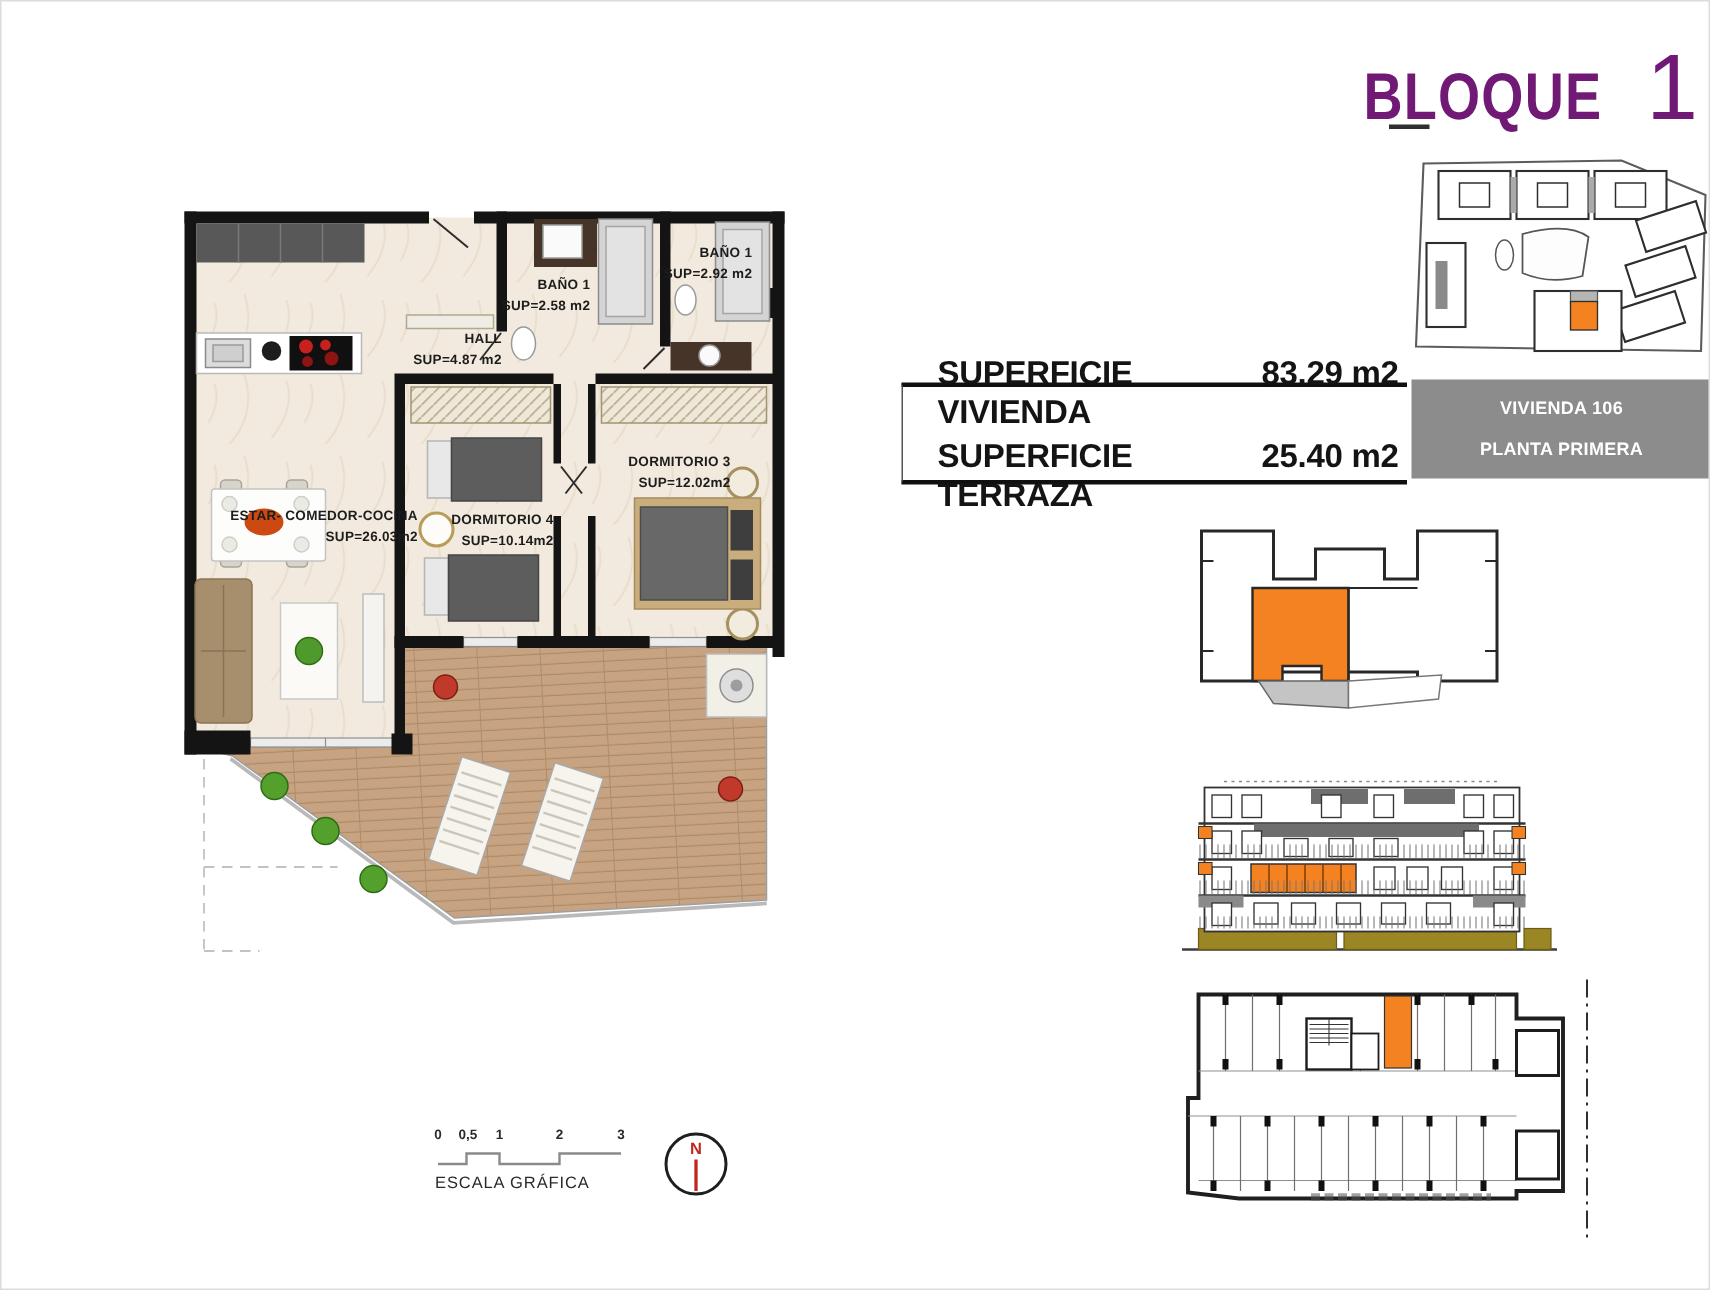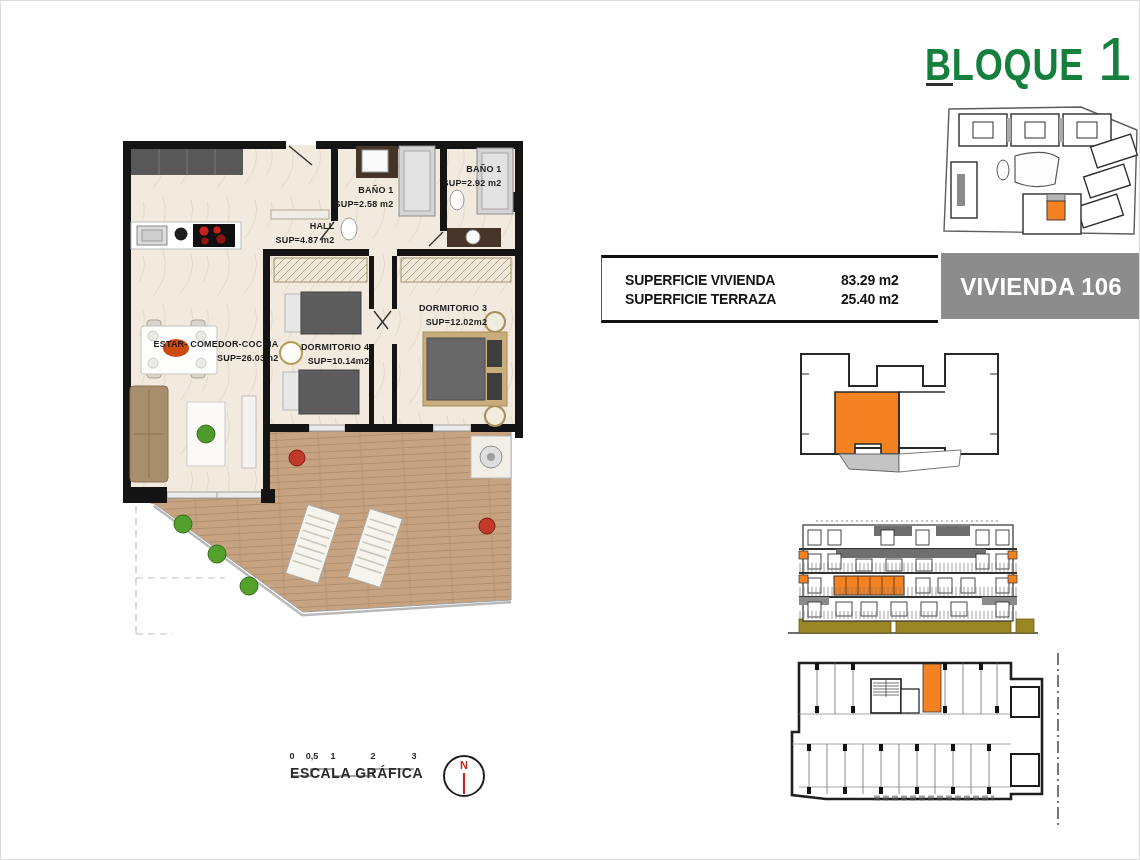--- a/index.html
+++ b/index.html
@@ -13,45 +13,45 @@
 
   
   .plan-label{
     position:absolute;transform:translate(-50%,-50%);
     text-align:right;font-size:9px;font-weight:700;color:#1c1c1c;
     line-height:1.5;white-space:nowrap;letter-spacing:.2px;
   }
 
   
   .title{
-    position:absolute;top:22px;right:7px;display:flex;align-items:baseline;gap:13px;
-    color:#15803d;
+    position:absolute;top:22px;right:7px;display:flex;align-items:baseline;gap:29px;
+    color:#701a75;
   }
   .t-block{font-size:44px;font-weight:700;letter-spacing:1px;transform:scaleX(.82);transform-origin:100% 100%;}
   .t-num{font-size:62px;font-weight:500;}
   .title-underline{position:absolute;left:925px;top:82px;width:27px;height:3px;background:#2f2f2f;}
 
   
   .info-white{
     position:absolute;left:600px;top:254px;width:336px;height:62px;
     border-top:3px solid #101010;border-bottom:3px solid #101010;border-left:1px solid #555;
     background:#fff;display:flex;flex-direction:column;justify-content:center;gap:3px;
   }
-  .info-row{display:flex;padding-left:23px;font-size:14px;font-weight:700;color:#141414;letter-spacing:-.2px;}
+  .info-row{display:flex;padding-left:23px;font-size:22px;font-weight:700;color:#141414;letter-spacing:-.2px;}
   .info-row .lbl{width:216px;}
   .info-gray{
     position:absolute;left:940px;top:252px;width:200px;height:66px;background:#8c8c8c;
-    color:#fff;font-size:24px;font-weight:700;text-align:center;
+    color:#fff;font-size:12px;font-weight:700;text-align:center;
     display:flex;flex-direction:column;justify-content:center;line-height:27px;letter-spacing:.2px;
   }
 
   
   .scalebar{position:absolute;left:280px;top:750px;width:170px;height:50px;}
   .scalebar .tick{position:absolute;top:0;transform:translateX(-50%);font-size:9px;font-weight:700;color:#2a2a2a;}
-  .scalelabel{position:absolute;left:9px;top:14px;font-size:14px;font-weight:700;color:#2a2a2a;letter-spacing:.6px;}
+  .scalelabel{position:absolute;left:9px;top:32px;font-size:11px;font-weight:400;color:#2a2a2a;letter-spacing:.6px;}
 </style>
 </head>
 <body>
 
 <div class="page">
 
   <div class="abs" style="left:112px;top:133px;width:420px;height:575px">
     <svg width="420" height="575" viewBox="0 0 420 575">
       <defs>
         <pattern id="wood" width="42" height="7" patternUnits="userSpaceOnUse" patternTransform="rotate(-3)">
@@ -329,20 +329,21 @@
       <span class="lbl">SUPERFICIE VIVIENDA</span>
       <span class="val">83.29 m2</span>
     </div>
     <div class="info-row">
       <span class="lbl">SUPERFICIE TERRAZA</span>
       <span class="val">25.40 m2</span>
     </div>
   </div>
   <div class="info-gray">
     <div>VIVIENDA 106</div>
+    <div>PLANTA PRIMERA</div>
   </div>
 
   <svg class="abs" style="left:792px;top:345px" width="215" height="132" viewBox="0 0 215 132">
     <path d="M8,8 L56,8 L56,40 L84,40 L84,20 L130,20 L130,40 L152,40 L152,8 L205,8 L205,108 L152,108 L152,102 L58,102 L58,108 L8,108 Z" fill="#ffffff" stroke="#282828" stroke-width="2"></path>
     <path d="M8,28 h8 M8,88 h8 M197,28 h8 M197,88 h8" stroke="#282828" stroke-width="1.2"></path>
     <path d="M42,46 H106 V108 H88 V98 H62 V108 H42 Z" fill="#F58220" stroke="#282828" stroke-width="1.6"></path>
     <path d="M106,46 H152 M106,46 V108" fill="none" stroke="#282828" stroke-width="1.4"></path>
     <path d="M46,108 L106,108 L106,126 L56,123 Z" fill="#c4c4c4" stroke="#666" stroke-width="1"></path>
     <path d="M106,108 L168,104 L166,120 L106,126 Z" fill="#ffffff" stroke="#777" stroke-width="1"></path>
   </svg>

